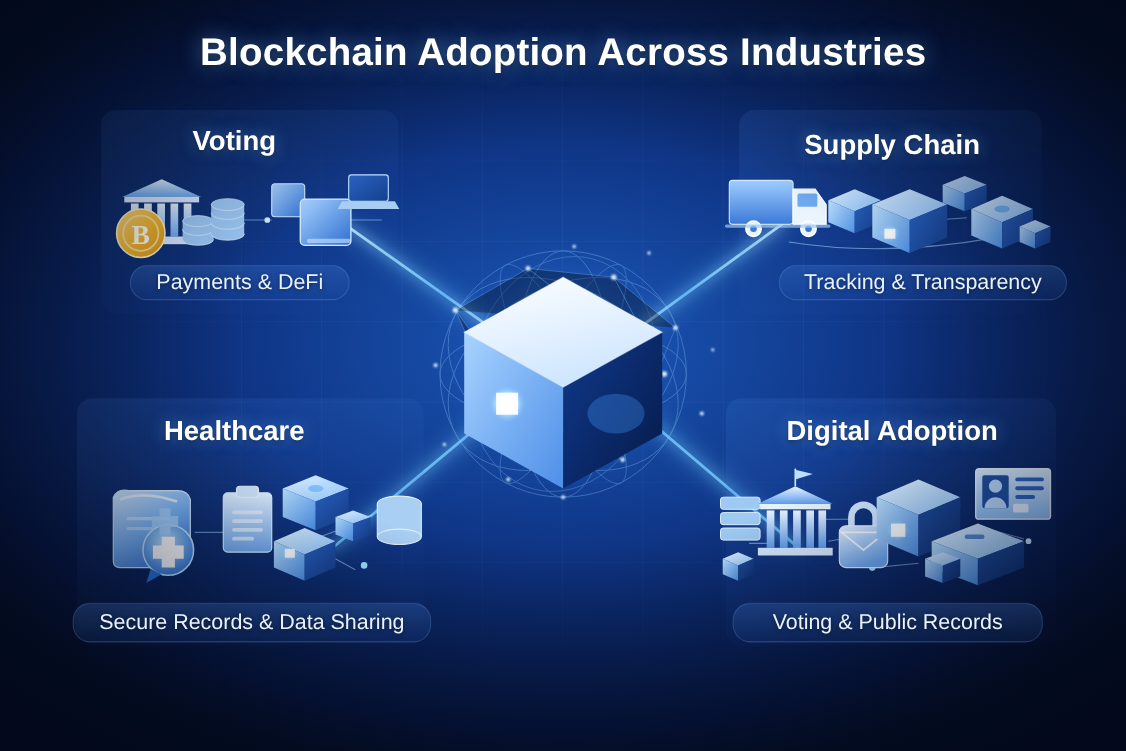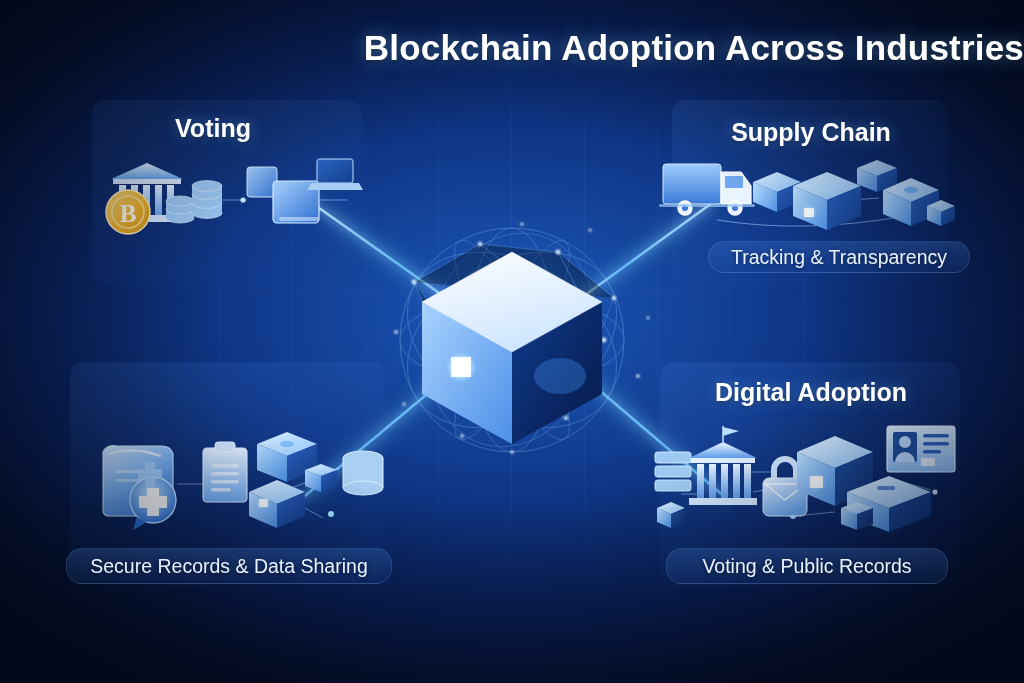--- a/index.html
+++ b/index.html
@@ -24,21 +24,21 @@
             mask-image: radial-gradient(ellipse 60% 56% at 50% 46%, #000 0%, rgba(0,0,0,.55) 55%, transparent 85%);
     pointer-events:none;
   }
   .vignette{
     position:absolute; inset:0; pointer-events:none;
     background: radial-gradient(ellipse 70% 66% at 50% 46%, transparent 42%, rgba(3,10,32,.45) 78%, rgba(2,7,24,.82) 100%);
   }
 
   
   .title{
-    position:absolute; left:0; right:0; top:28px; text-align:right;
+    position:absolute; left:0; right:0; top:28px; text-align:center;
     font-size:35px; font-weight:bold; color:#ffffff; letter-spacing:.2px;
     text-shadow:0 0 18px rgba(120,190,255,.55), 0 2px 6px rgba(0,0,0,.5);
   }
 
   
   .panel{
     position:absolute; border-radius:14px;
     background:linear-gradient(160deg, rgba(70,135,230,.16), rgba(40,95,190,.07) 60%, rgba(30,80,170,.03));
   }
   .panel.tl{ left:92px;  top:100px; width:270px; height:185px; }
@@ -580,19 +580,21 @@
       </g>
     </svg>
   </div>
 
   <div class="vignette"></div>
 
   <div class="title">Blockchain Adoption Across Industries</div>
 
   <div class="q-head tl">Voting</div>
   <div class="q-head tr">Supply Chain</div>
+  <div class="q-head bl">Healthcare</div>
   <div class="q-head br">Digital Adoption</div>
 
+  <div class="pill p1">Payments &amp; DeFi</div>
   <div class="pill p2">Tracking &amp; Transparency</div>
   <div class="pill p3">Secure Records &amp; Data Sharing</div>
   <div class="pill p4">Voting &amp; Public Records</div>
 
 </div>
 
 </body></html>

